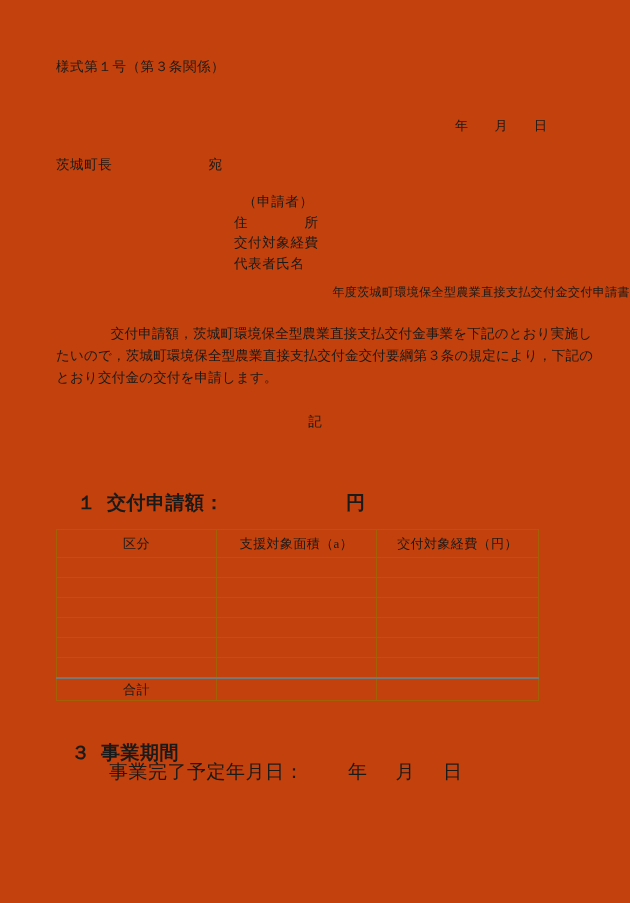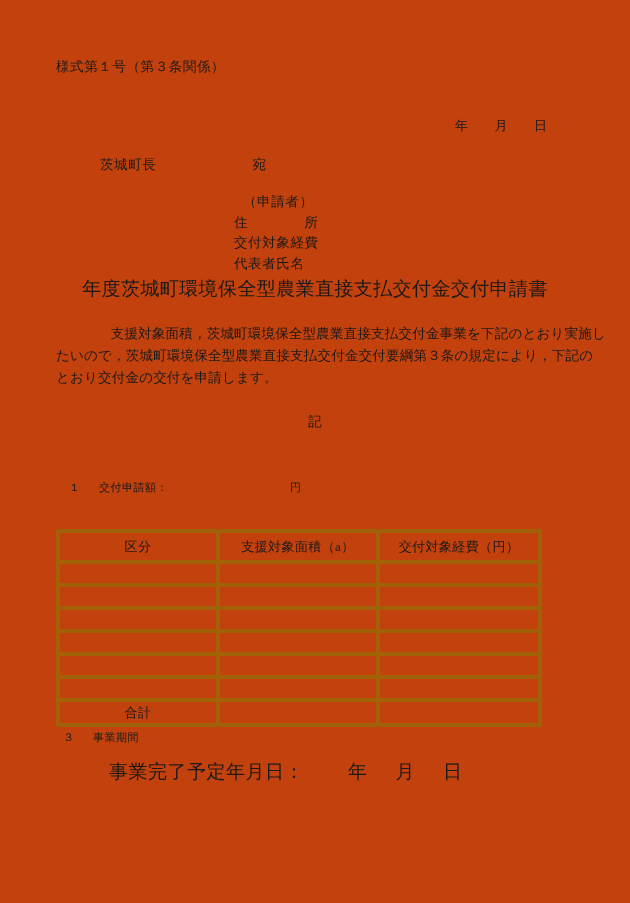--- a/index.html
+++ b/index.html
@@ -38,42 +38,41 @@
     text-align: right;
   }
   .date-line .gap { display: inline-block; width: 26px; }
 
   
   .addressee {
     left: 56px;
     top: 156px;
     font-size: 13.5px;
     letter-spacing: 0.6px;
-    margin-left: 44px;
   }
   .addressee .to-gap { display: inline-block; width: 96px; }
 
   
   .applicant {
     left: 234px;
     top: 192px;
     font-size: 13.5px;
     line-height: 20.5px;
     letter-spacing: 0.6px;
   }
   .applicant .row { white-space: pre; }
   .applicant .indent { display: inline-block; width: 9px; }
 
   
   .doc-title {
     left: 0;
-    top: 276px;
+    top: 284px;
     width: 630px;
-    text-align: center;
-    font-size: 19px;
+    text-align: right;
+    font-size: 12px;
     letter-spacing: 0.4px;
   }
 
   
   .body-para {
     left: 56px;
     top: 323px;
     width: 519px;
     font-size: 13.5px;
     line-height: 22px;
@@ -86,23 +85,24 @@
   .ki {
     left: 0;
     top: 413px;
     width: 630px;
     text-align: center;
     font-size: 13.5px;
   }
 
   
   .item {
-    font-size: 11px;
+    font-size: 19px;
     letter-spacing: 0.5px;
     white-space: pre;
+    font-weight: bold;
   }
   .item-1 { left: 56px; top: 468px; }
   .item-1 .amount-gap { display: inline-block; width: 122px; }
   .item-2 { left: 56px; top: 508px; }
   .item-3 { left: 50px; top: 718px; }
   .item-3-sub {
     left: 88px;
     top: 737px;
     font-size: 19px;
     letter-spacing: 0.5px;
@@ -117,21 +117,21 @@
     left: 56px;
     top: 529px;
     width: 482px;
   }
   table.plan {
     border-collapse: collapse;
     width: 482px;
     table-layout: fixed;
   }
   table.plan td {
-    border: 4px solid #a16207;
+    border: 1px solid #a16207;
     height: 19px;
     font-size: 13px;
     text-align: center;
     vertical-align: middle;
     letter-spacing: 0.4px;
     padding: 0;
   }
   table.plan tr.head td {
     height: 27px;
     font-size: 13px;
@@ -163,21 +163,21 @@
   <div class="abs applicant">
     <div class="row"><span class="indent"></span><span>（申請者）</span></div>
     <div class="row">住　　　　所</div>
     <div class="row">交付対象経費</div>
     <div class="row">代表者氏名</div>
   </div>
 
   <div class="abs doc-title">年度茨城町環境保全型農業直接支払交付金交付申請書</div>
 
   <div class="abs body-para">
-    <span class="line">　　　　支援対象面積，茨城町環境保全型農業直接支払交付金事業を下記のとおり実施し</span>
+    <span class="line">　　　　交付申請額，茨城町環境保全型農業直接支払交付金事業を下記のとおり実施し</span>
     <span class="line">たいので，茨城町環境保全型農業直接支払交付金交付要綱第３条の規定により，下記の</span>
     <span class="line">とおり交付金の交付を申請します。</span>
   </div>
 
   <div class="abs ki">記</div>
 
   <div class="abs item item-1">
     <span class="item-num">１</span><span>交付申請額：</span><span class="amount-gap"></span><span>円</span>
   </div>
 

